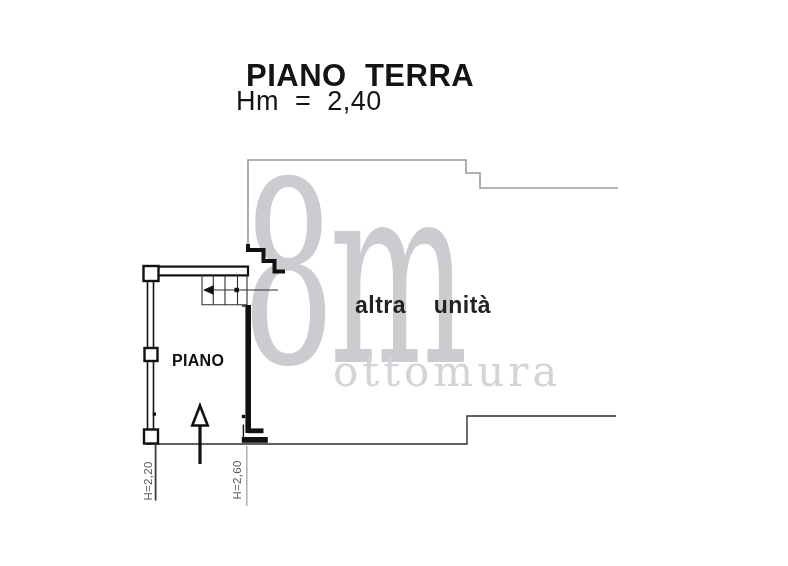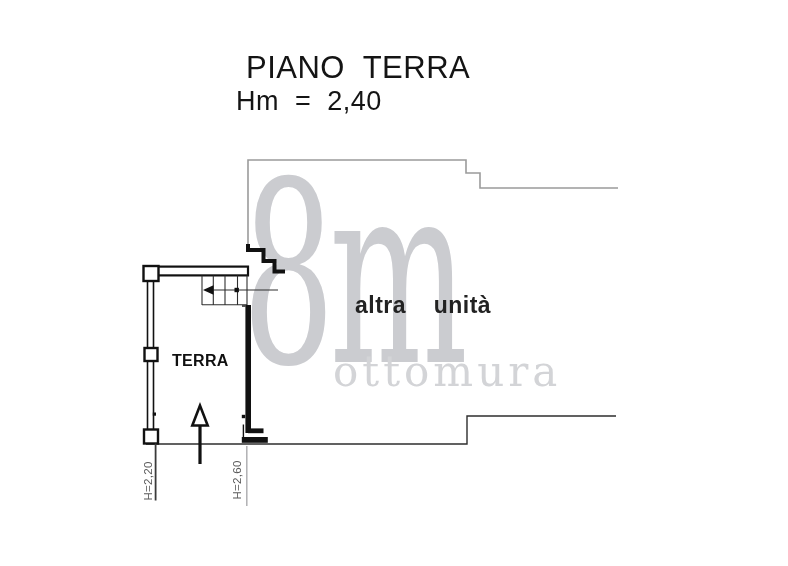--- a/index.html
+++ b/index.html
@@ -9,24 +9,25 @@
     height: 566px;
     background: #ffffff;
     overflow: hidden;
     font-family: "Liberation Sans", sans-serif;
     color: #111111;
   }
   .pre { white-space: pre; }
   .abs { position: absolute; }
 
   #page-title {
-    left: 246px; top: 52px;
+    left: 246px; top: 60px;
     font-size: 31px; line-height: 1;
     letter-spacing: 0.5px;
     color: #141414;
+    font-weight: bold;
   }
   #height-note {
     left: 236px; top: 88px;
     font-size: 27px; line-height: 1;
     letter-spacing: 0.5px;
     color: #141414;
   }
   #plan-svg { left: 0; top: 0; }
 
   #garage-label {
@@ -115,17 +116,17 @@
 
     <g>
       <line x1="200" y1="425.5" x2="200" y2="464" stroke="#111111" stroke-width="3.2"></line>
       <polygon points="200,405.5 192.3,425.5 207.7,425.5" fill="#ffffff" stroke="#111111" stroke-width="2.6"></polygon>
     </g>
 
     <line x1="155.6" y1="443.5" x2="155.6" y2="500.5" stroke="#3a3a3a" stroke-width="1.8"></line>
     <line x1="246.8" y1="446" x2="246.8" y2="506" stroke="#b0b0b3" stroke-width="1.5"></line>
   </svg>
 
-  <div id="garage-label" class="abs">TERRA</div>
+  <div id="garage-label" class="abs">PIANO</div>
   <div id="adjacent-unit-label" class="abs pre">altra    unità</div>
   <div id="height-label-left" class="abs h-label">H=2,20</div>
   <div id="height-label-right" class="abs h-label">H=2,60</div>
 </div>
 
 </body></html>

